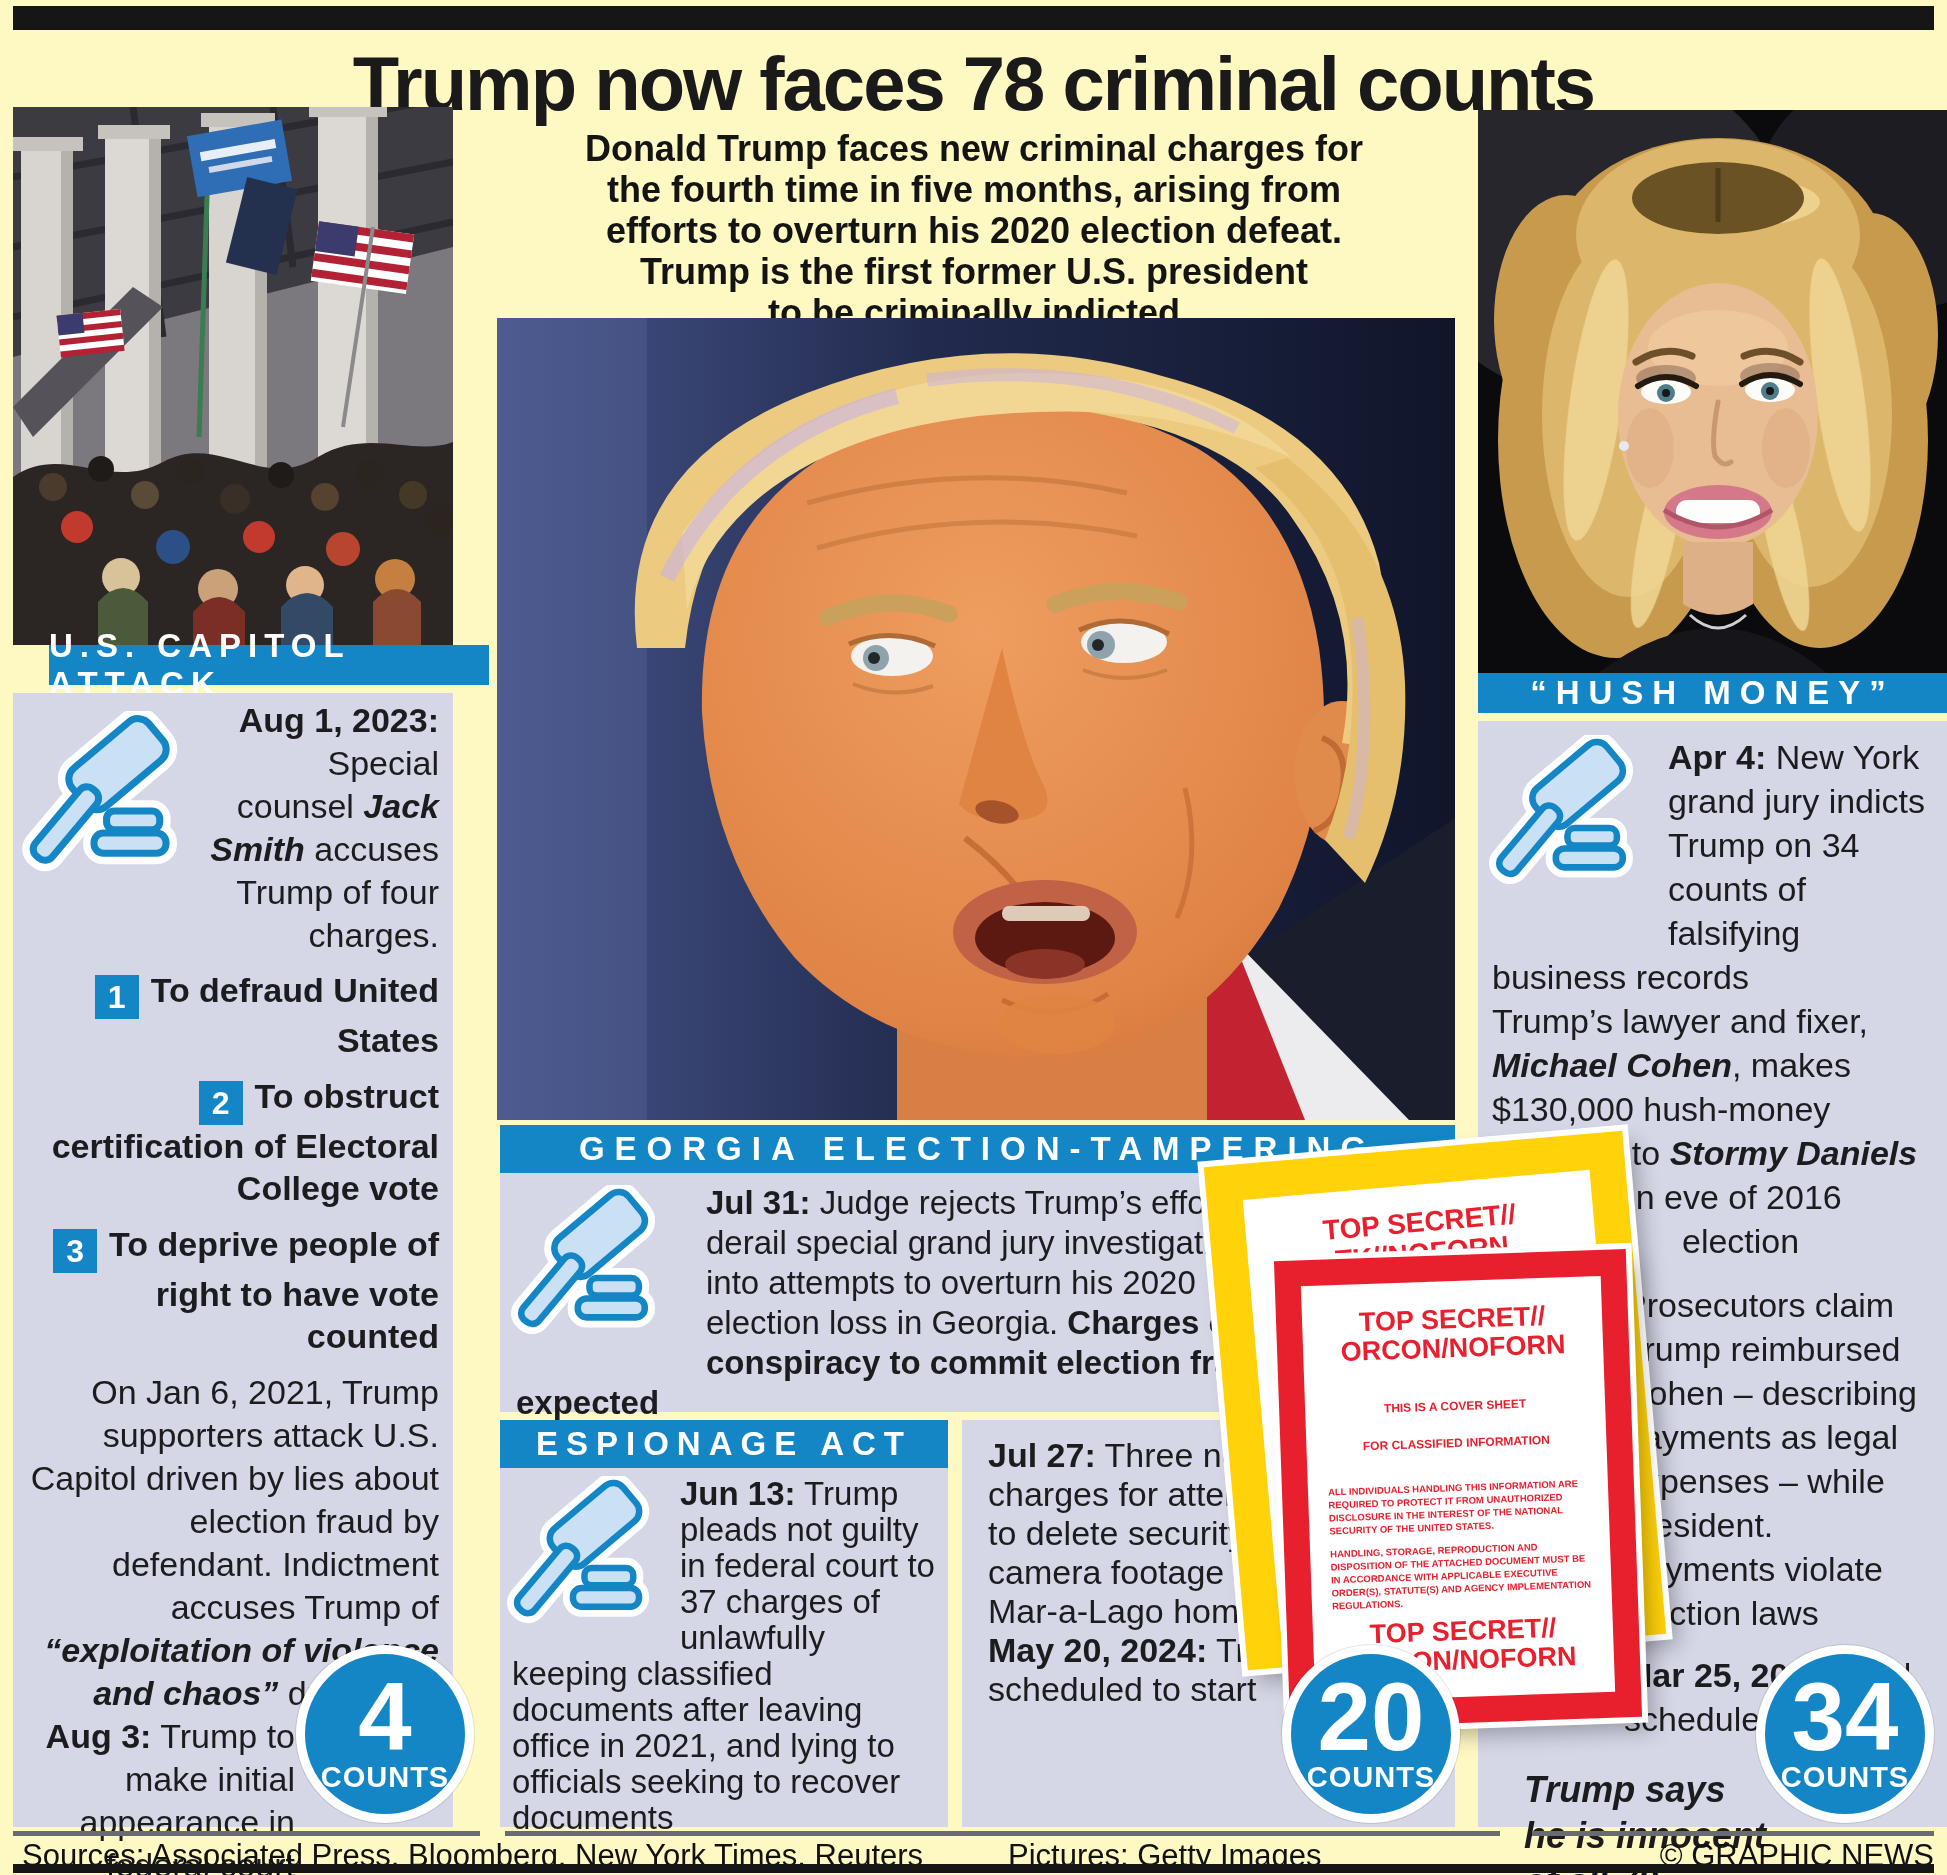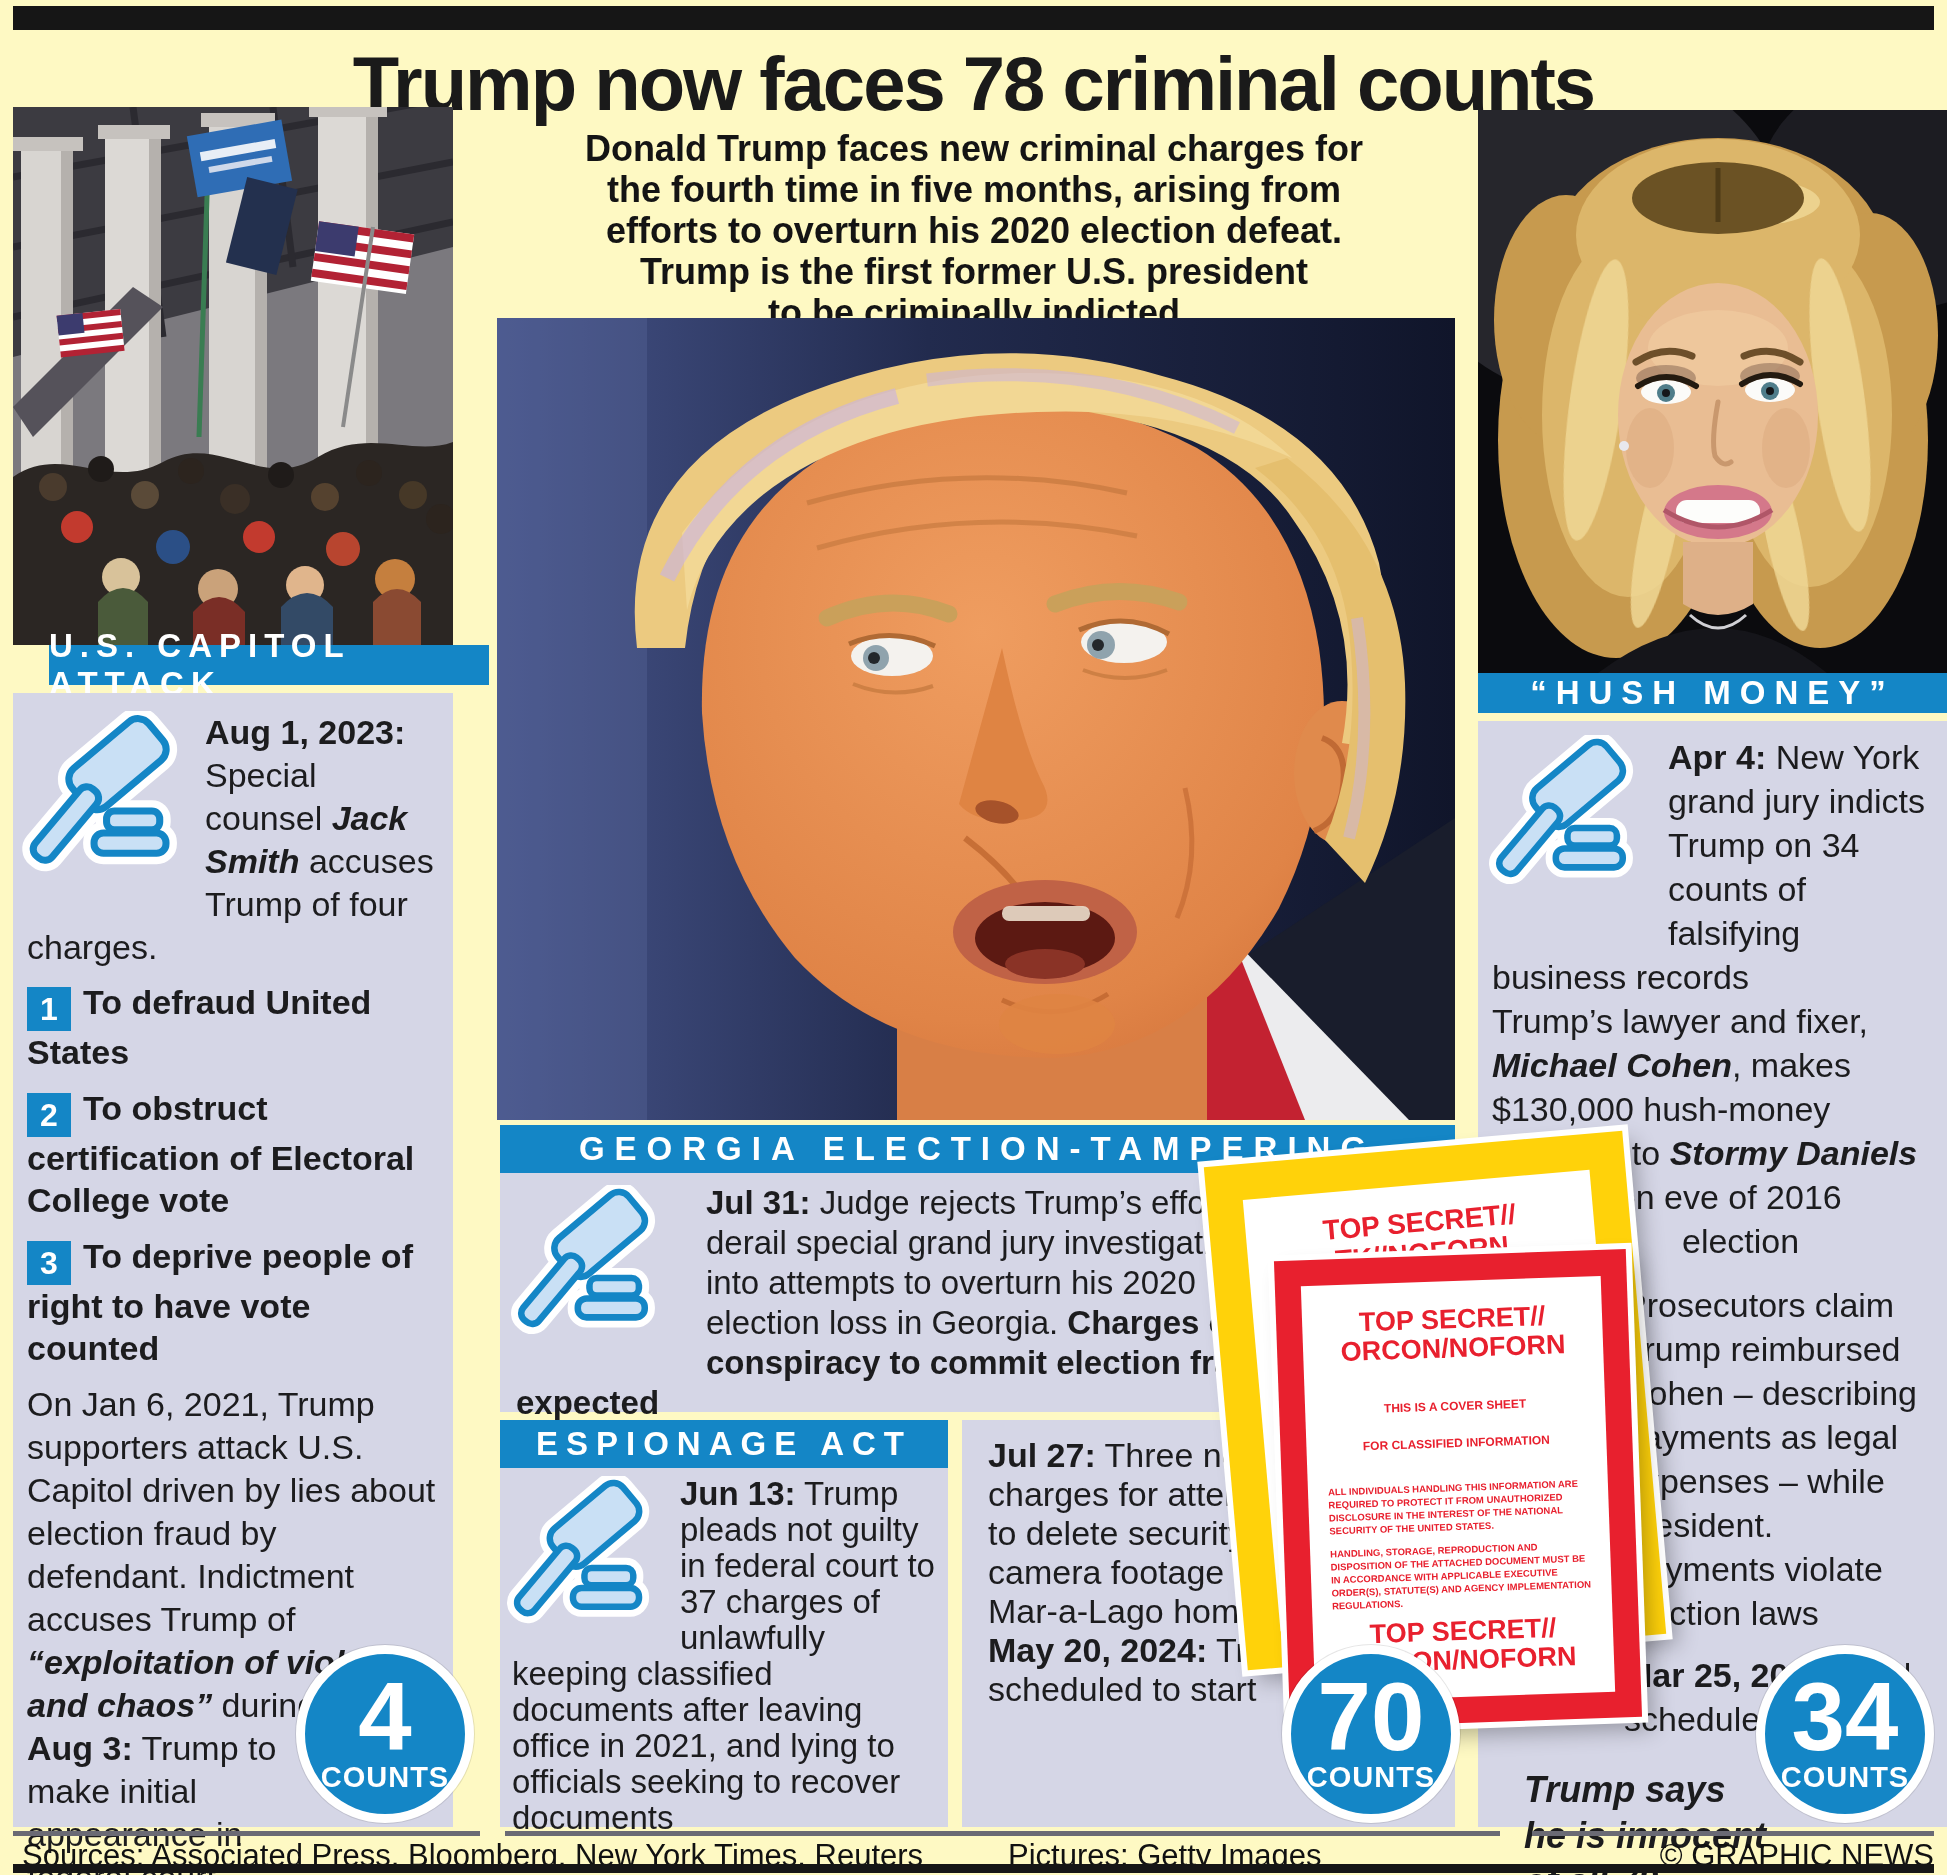--- a/index.html
+++ b/index.html
@@ -22,21 +22,21 @@
        display:flex;align-items:center;justify-content:center;letter-spacing:8px;}
   .panel{background:#d5d6e6;}
   .body-txt{font-size:34px;line-height:43px;}
   .b{font-weight:bold;}
   .bi{font-weight:bold;font-style:italic;}
   .i{font-style:italic;}
 
   
   #capitol-photo{left:13px;top:107px;width:440px;height:538px;}
   #capitol-bar{left:13px;top:645px;width:440px;height:40px;letter-spacing:7px;margin-left:36px;}
-  #capitol-panel{left:13px;top:693px;width:440px;height:1134px;padding:18px 14px 0 14px;box-sizing:border-box;}
+  #capitol-panel{left:13px;top:693px;width:440px;height:1134px;padding:6px 14px 0 14px;box-sizing:border-box;text-align:right;}
   #capitol-panel .gavel-wrap{position:absolute;left:6px;top:18px;width:172px;height:172px;}
   .spacer-l{float:left;width:178px;height:196px;}
   .charge{margin:0 0 14px 0;font-weight:bold;font-size:34px;line-height:42px;}
   .chip{display:inline-flex;width:44px;height:44px;background:#1486c6;color:#fff;font-size:32px;
         font-weight:bold;align-items:center;justify-content:center;vertical-align:-6px;margin-right:12px;}
   #capitol-p2{margin-top:16px;}
   #capitol-p3{margin-top:22px;width:268px;}
 
   
   .counts{border-radius:50%;background:#1486c6;border:9px solid #ffffff;box-sizing:border-box;
@@ -366,21 +366,21 @@
       <div class="rtitle">TOP SECRET// ORCON/NOFORN</div>
       <div class="cl1">THIS IS A COVER SHEET</div>
       <div class="cl2">FOR CLASSIFIED INFORMATION</div>
       <div class="rp1">ALL INDIVIDUALS HANDLING THIS INFORMATION ARE REQUIRED TO PROTECT IT FROM UNAUTHORIZED DISCLOSURE IN THE INTEREST OF THE NATIONAL SECURITY OF THE UNITED STATES.</div>
       <div class="rp2">HANDLING, STORAGE, REPRODUCTION AND DISPOSITION OF THE ATTACHED DOCUMENT MUST BE IN ACCORDANCE WITH APPLICABLE EXECUTIVE ORDER(S), STATUTE(S) AND AGENCY IMPLEMENTATION REGULATIONS.</div>
       <div class="rfoot">TOP SECRET// ORCON/NOFORN</div>
     </div>
   </div>
 
   <div id="circle40" class="abs counts">
-    <span class="num">70</span>
+    <span class="num">20</span>
     <span class="lbl">COUNTS</span>
   </div>
 
   <div id="stormy-photo" class="abs photo-frame">
     <svg viewBox="0 0 469 563" width="469" height="563">
       <rect width="469" height="563" fill="#0b0b0e"></rect>
       <ellipse cx="120" cy="120" rx="190" ry="170" fill="#26262c"></ellipse>
       <ellipse cx="420" cy="80" rx="140" ry="120" fill="#1c1c22"></ellipse>
       <g fill="#c79a4e">
         <ellipse cx="138" cy="330" rx="118" ry="218"></ellipse>

